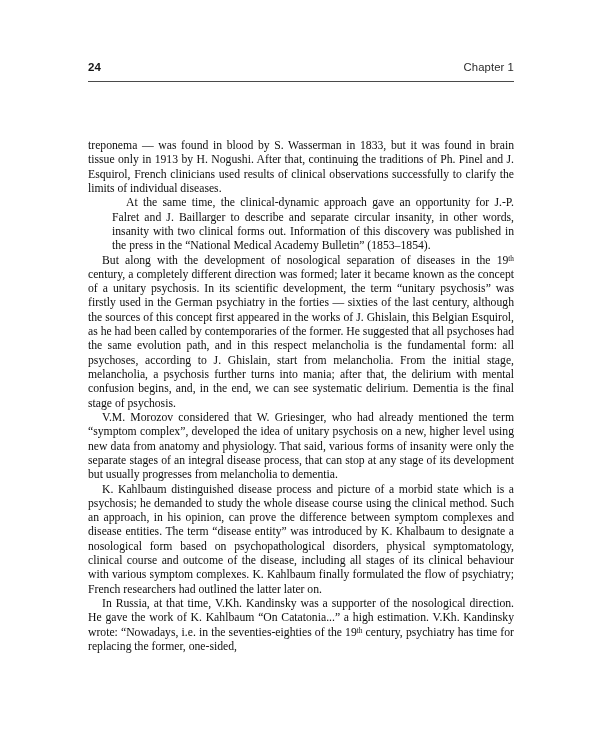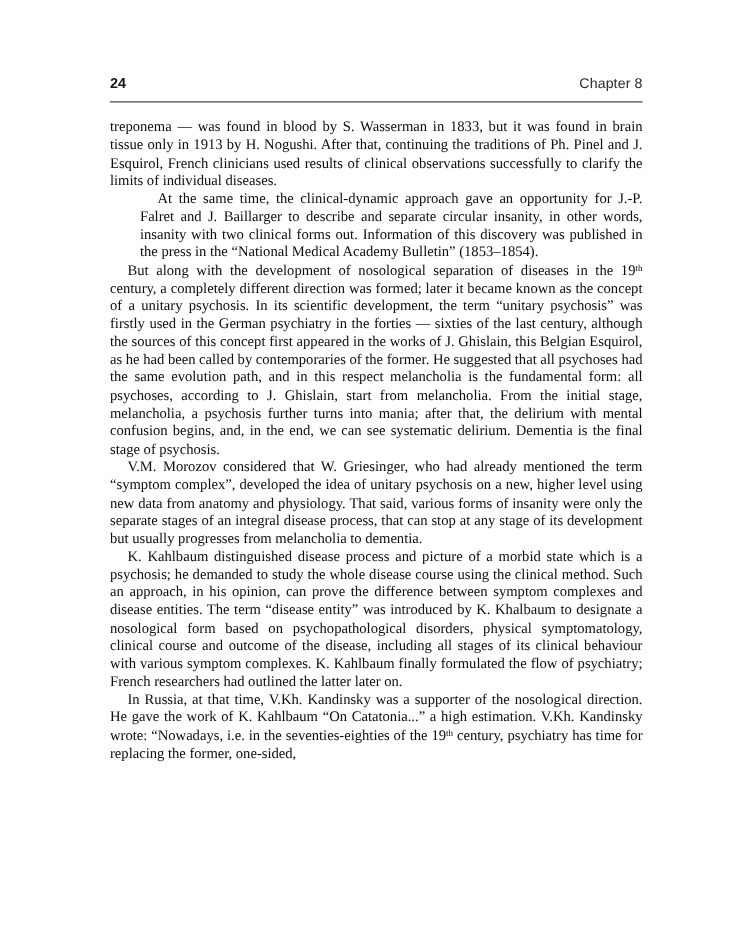--- a/index.html
+++ b/index.html
@@ -80,35 +80,36 @@
     text-justify: inter-word;
     font-size: 11.7px;
     line-height: 14.32px;
     text-indent: 14px;
     color: #0d0d0d;
     hyphens: none;
     word-spacing: -0.05px;
   }
   .body-text p.first {
     text-indent: 0;
+    margin-top: 44px;
   }
   sup {
     font-size: 0.62em;
     vertical-align: 0.42em;
     line-height: 0;
   }
 </style>
 </head>
 <body style="background: rgb(255, 255, 255);">
 
 <div class="page">
 
   <div class="running-head">
     <span class="folio">24</span>
-    <span class="chapter-label">Chapter 8</span>
+    <span class="chapter-label">Chapter 1</span>
   </div>
 
   <div class="head-rule" style="background: rgb(74, 74, 74);"></div>
 
   <div class="body-text">
     <p class="first" style="color: rgb(13, 13, 13);">treponema — was found in blood by S. Wasserman in 1833, but it was found in brain tissue only in 1913 by H. Nogushi. After that, continuing the traditions of Ph. Pinel and J. Esquirol, French clinicians used results of clinical observations successfully to clarify the limits of individual diseases.</p>
     <p style="color: rgb(13, 13, 13); margin-left: 24px;">At the same time, the clinical-dynamic approach gave an opportunity for J.-P. Falret and J. Baillarger to describe and separate circular insanity, in other words, insanity with two clinical forms out. Information of this discovery was published in the press in the “National Medical Academy Bulletin” (1853–1854).</p>
     <p style="color: rgb(13, 13, 13);">But along with the development of nosological separation of diseases in the 19<sup>th</sup> century, a completely different direction was formed; later it became known as the concept of a unitary psychosis. In its scientific development, the term “unitary psychosis” was firstly used in the German psychiatry in the forties — sixties of the last century, although the sources of this concept first appeared in the works of J. Ghislain, this Belgian Esquirol, as he had been called by contemporaries of the former. He suggested that all psychoses had the same evolution path, and in this respect melancholia is the fundamental form: all psychoses, according to J. Ghislain, start from melancholia. From the initial stage, melancholia, a psychosis further turns into mania; after that, the delirium with mental confusion begins, and, in the end, we can see systematic delirium. Dementia is the final stage of psychosis.</p>
     <p style="color: rgb(13, 13, 13);">V.M. Morozov considered that W. Griesinger, who had already mentioned the term “symptom complex”, developed the idea of unitary psychosis on a new, higher level using new data from anatomy and physiology. That said, various forms of insanity were only the separate stages of an integral disease process, that can stop at any stage of its development but usually progresses from melancholia to dementia.</p>
     <p style="color: rgb(13, 13, 13);">K. Kahlbaum distinguished disease process and picture of a morbid state which is a psychosis; he demanded to study the whole disease course using the clinical method. Such an approach, in his opinion, can prove the difference between symptom complexes and disease entities. The term “disease entity” was introduced by K. Khalbaum to designate a nosological form based on psychopathological disorders, physical symptomatology, clinical course and outcome of the disease, including all stages of its clinical behaviour with various symptom complexes. K. Kahlbaum finally formulated the flow of psychiatry; French researchers had outlined the latter later on.</p>

